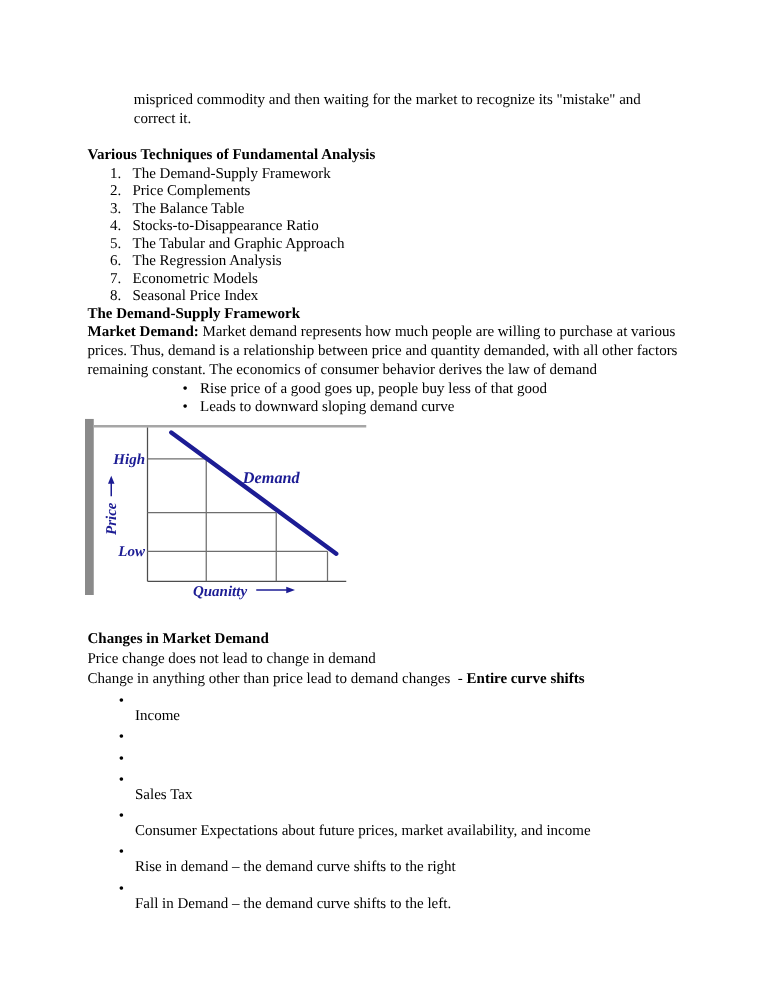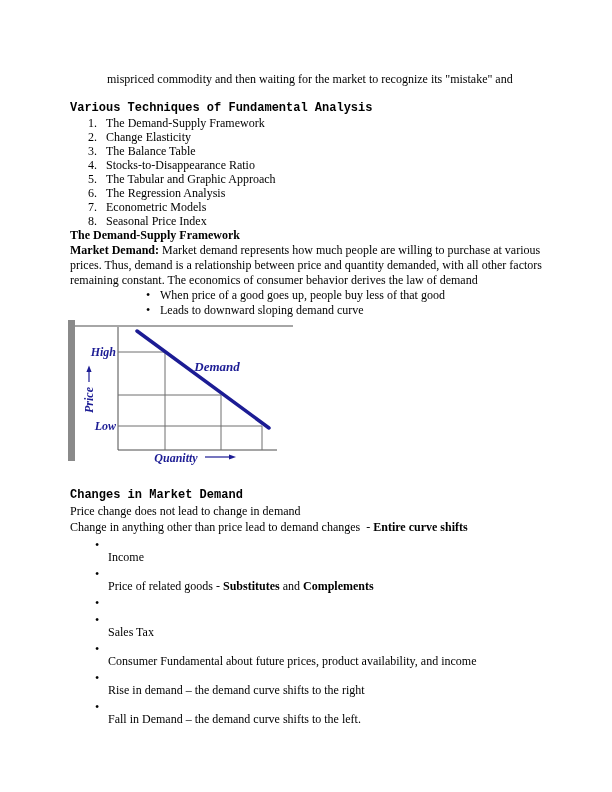--- a/index.html
+++ b/index.html
@@ -8,21 +8,21 @@
     width:612px; height:792px;
     background:#ffffff;
     font-family:"Liberation Serif", serif;
     font-size:12px;
     color:#000000;
     overflow:hidden;
   }
   .content { position:absolute; left:70px; top:72px; width:478px; }
 
   .intro { margin-left:37px; line-height:15px; }
-  .heading { font-weight:bold; line-height:15px; margin-top:14px;font-family:Liberation Mono, monospace; }
+  .heading { font-weight:bold; line-height:15px; margin-top:14px; }
   .heading2 { font-weight:bold; line-height:15px; margin-top:0; }
 
   .numlist { line-height:14px; }
   .numitem { display:flex; }
   .numitem .num { margin-left:18px; width:18px; flex:none; }
 
   .para { line-height:15px; white-space:pre-wrap; }
   .para .lead { font-weight:bold; }
 
   .blist1 { line-height:15px; }
@@ -45,32 +45,33 @@
   }
 </style>
 </head>
 <body>
 
 <div class="page">
   <div class="content">
 
     <div class="intro">
       <div>mispriced commodity and then waiting for the market to recognize its "mistake" and</div>
+      <div>correct it.</div>
     </div>
 
     <div class="heading">Various Techniques of Fundamental Analysis</div>
 
     <div class="numlist">
       <div class="numitem">
           <span class="num">1.</span>
           <span>The Demand-Supply Framework</span>
         </div>
       <div class="numitem">
           <span class="num">2.</span>
-          <span>Change Elasticity</span>
+          <span>Price Complements</span>
         </div>
       <div class="numitem">
           <span class="num">3.</span>
           <span>The Balance Table</span>
         </div>
       <div class="numitem">
           <span class="num">4.</span>
           <span>Stocks-to-Disappearance Ratio</span>
         </div>
       <div class="numitem">
@@ -91,21 +92,21 @@
         </div>
     </div>
 
     <div class="heading2">The Demand-Supply Framework</div>
 
     <div class="para"><span class="lead">Market Demand:</span><span> Market demand represents how much people are willing to purchase at various prices. Thus, demand is a relationship between price and quantity demanded, with all other factors remaining constant. The economics of consumer behavior derives the law of demand</span></div>
 
     <div class="blist1">
       <div class="li">
           <span class="dot">•</span>
-          <span>When price of a good goes up, people buy less of that good</span>
+          <span>Rise price of a good goes up, people buy less of that good</span>
         </div>
       <div class="li">
           <span class="dot">•</span>
           <span>Leads to downward sloping demand curve</span>
         </div>
     </div>
 
     <svg class="figure" width="245" height="148" viewBox="0 0 245 148">
       <rect x="0" y="0" width="7" height="141" fill="#8a8a8a"></rect>
       <rect x="7" y="5" width="218" height="2" fill="#a6a6a6"></rect>
@@ -141,32 +142,31 @@
     <div class="line16">Price change does not lead to change in demand</div>
     <div class="line16"><span>Change in anything other than price lead to demand changes  - </span><b>Entire curve shifts</b></div>
 
     <div class="blist2">
       <div class="li">
           <span class="dot">•</span>
           <span class="runs"><span>Income</span></span>
         </div>
       <div class="li">
           <span class="dot">•</span>
-          <span class="runs"><span>Price of related goods - </span><b>Substitutes</b><span> and </span><b>Complements</b></span>
         </div>
       <div class="li">
           <span class="dot">•</span>
         </div>
       <div class="li">
           <span class="dot">•</span>
           <span class="runs"><span>Sales Tax</span></span>
         </div>
       <div class="li">
           <span class="dot">•</span>
-          <span class="runs"><span>Consumer Fundamental about future prices, product availability, and income</span></span>
+          <span class="runs"><span>Consumer Expectations about future prices, market availability, and income</span></span>
         </div>
       <div class="li">
           <span class="dot">•</span>
           <span class="runs"><span>Rise in demand – the demand curve shifts to the right</span></span>
         </div>
       <div class="li">
           <span class="dot">•</span>
           <span class="runs"><span>Fall in Demand – the demand curve shifts to the left.</span></span>
         </div>
     </div>

